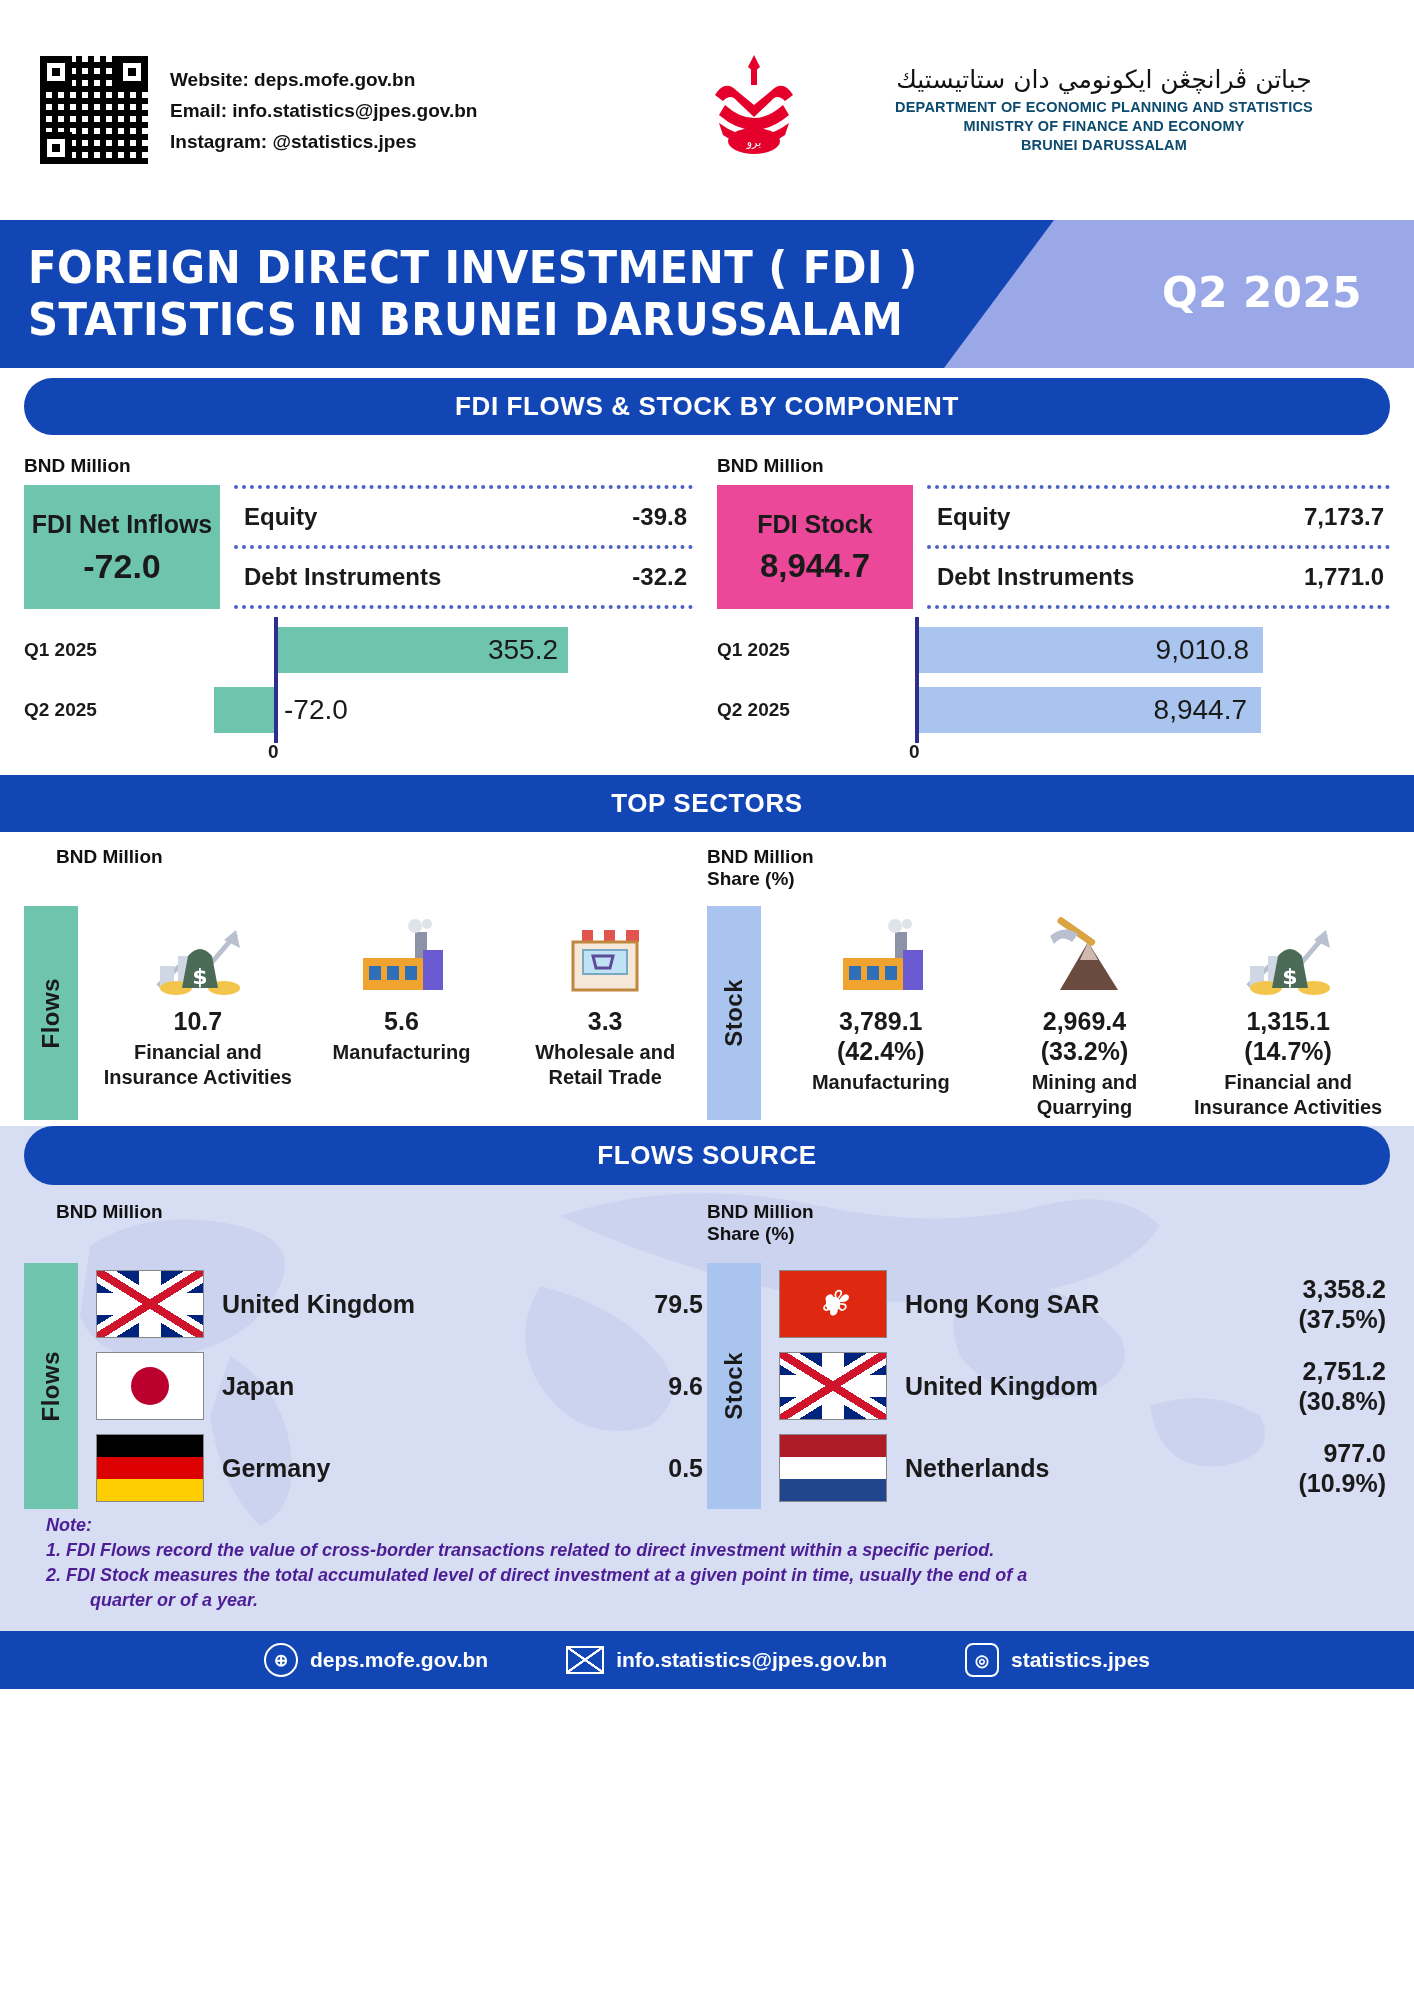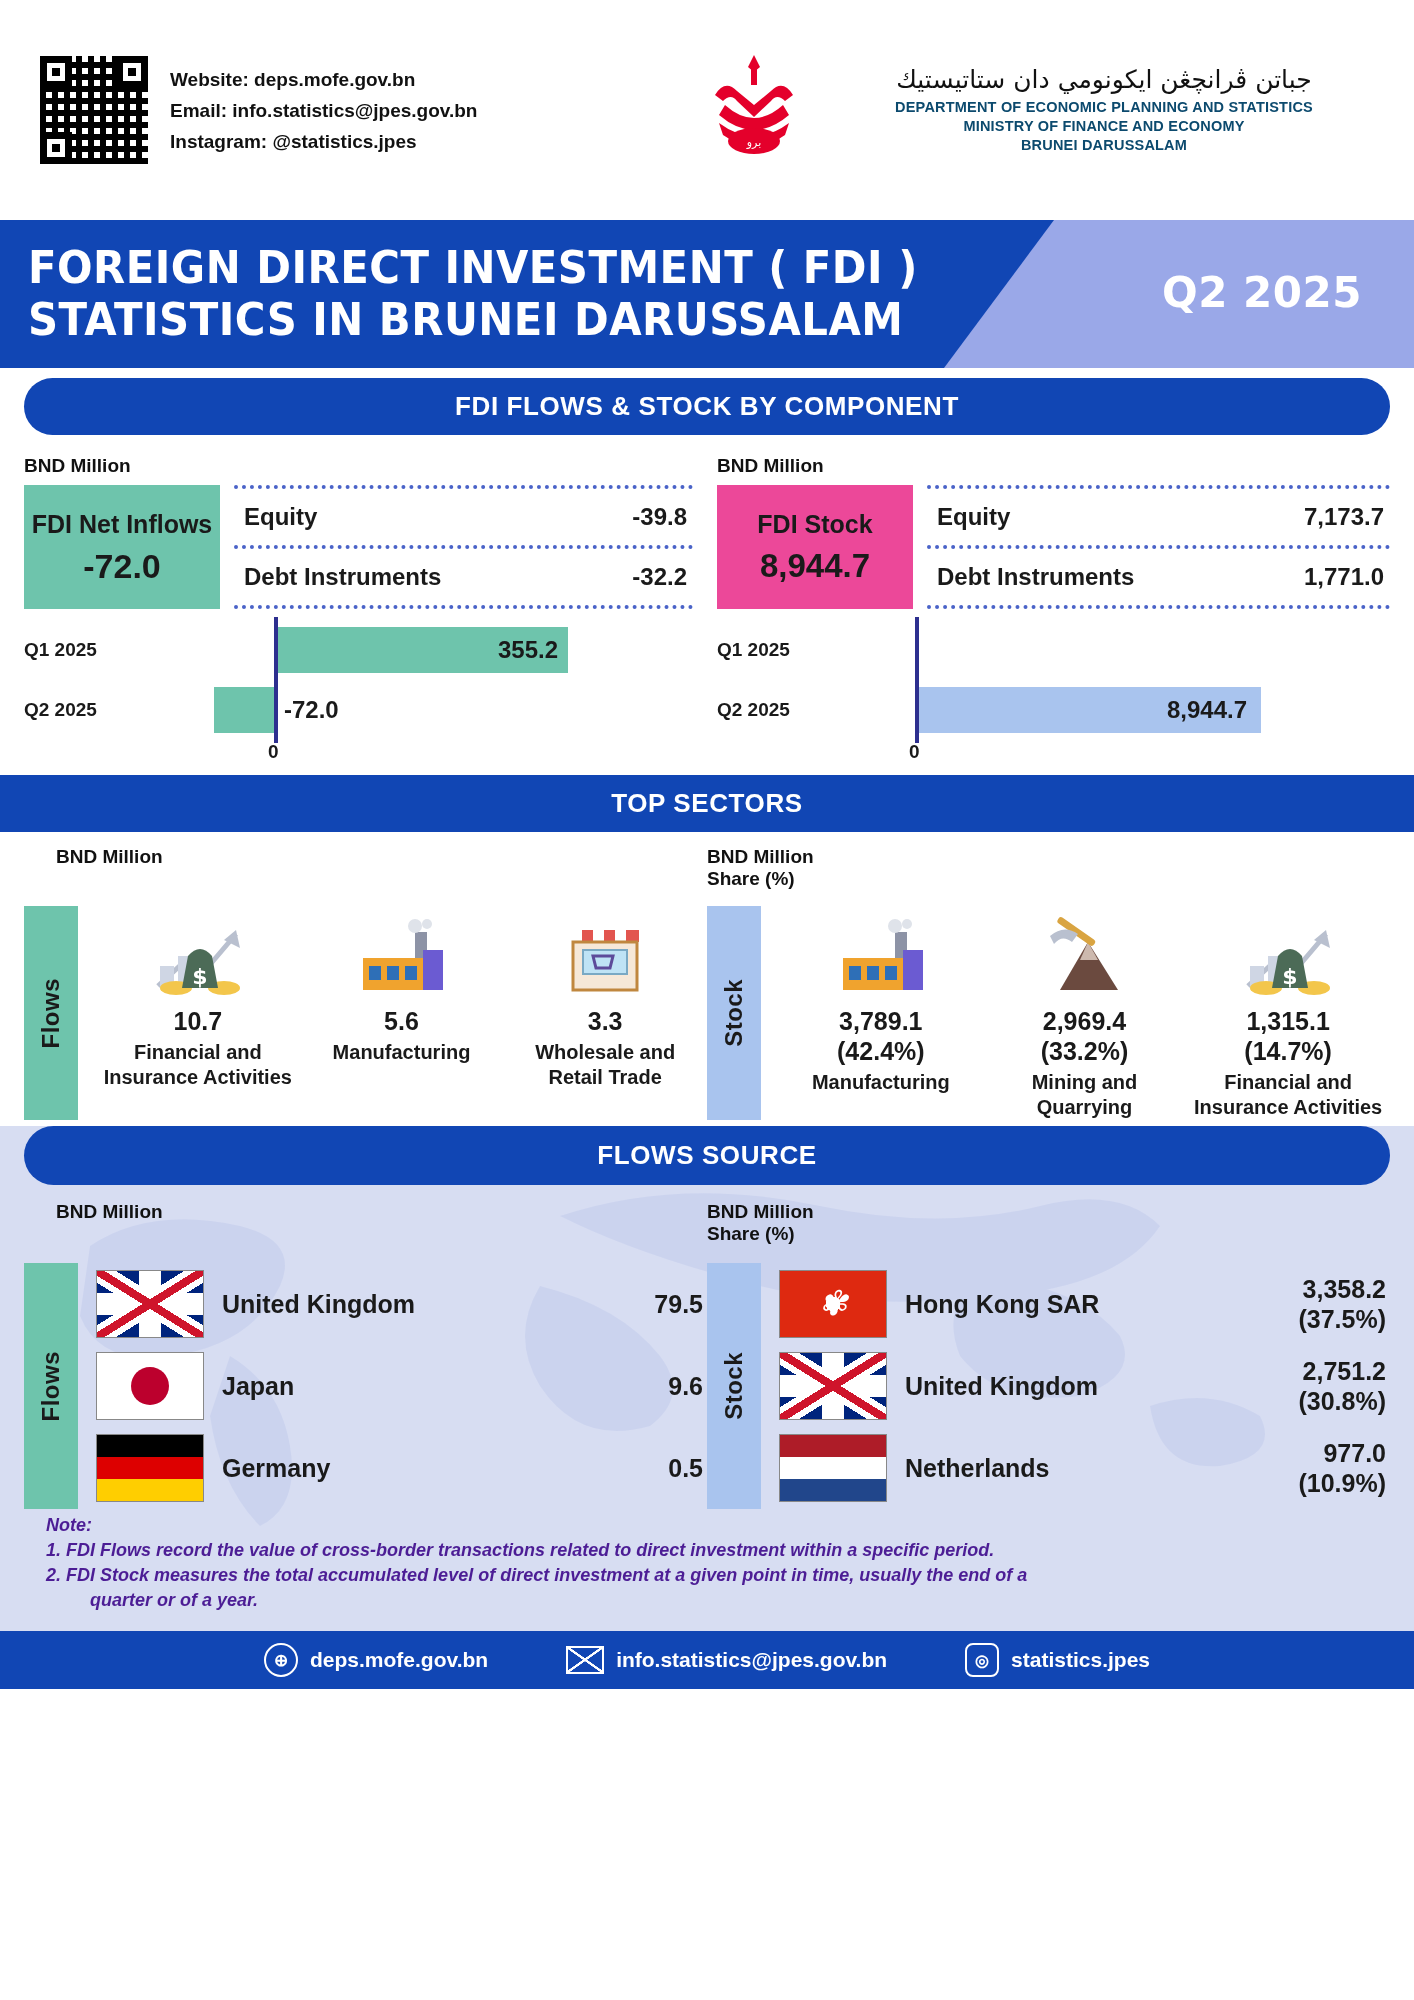--- a/index.html
+++ b/index.html
@@ -89,21 +89,21 @@
   .kpi-line{display:flex;justify-content:space-between;align-items:center;padding:14px 6px 14px 10px;font-size:24px;font-weight:bold;}
 
   .bars{margin-top:14px;}
   .bar-row{display:flex;align-items:center;height:54px;margin-bottom:6px;}
   .bar-label{width:110px;flex:0 0 110px;font-size:19px;font-weight:bold;}
   .bar-area{position:relative;flex:1;height:54px;}
   .axis{position:absolute;top:-6px;bottom:-6px;width:4px;background:#2d2f8f;}
   .bar{position:absolute;top:4px;height:46px;display:flex;align-items:center;}
   .bar.green{background:#6ec4ac;}
   .bar.blue{background:#a9c4ee;}
-  .bar .val{font-size:24px;font-weight:bold;}
+  .bar .val{font-size:28px;font-weight:normal;}
   .zero{font-size:19px;font-weight:bold;}
 
   
   .sectors{display:flex;padding:8px 24px 6px 24px;box-sizing:border-box;}
   .sec-half{width:50%;box-sizing:border-box;display:flex;}
   .sidebar-v{
     width:54px;flex:0 0 54px;margin-right:18px;
     display:flex;align-items:center;justify-content:center;
   }
   .sidebar-v span{
@@ -300,20 +300,23 @@
           </div>
           <div class="dotline"></div>
         </div>
       </div>
 
       <div class="bars">
         <div class="bar-row">
           <div class="bar-label">Q1 2025</div>
           <div class="bar-area">
             <div class="axis" style="left:88px;"></div>
+            <div class="bar blue" style="left:92px;width:344px;justify-content:flex-end;padding-right:14px;box-sizing:border-box;">
+              <span class="val">9,010.8</span>
+            </div>
           </div>
         </div>
         <div class="bar-row">
           <div class="bar-label">Q2 2025</div>
           <div class="bar-area">
             <div class="axis" style="left:88px;"></div>
             <div class="bar blue" style="left:92px;width:342px;justify-content:flex-end;padding-right:14px;box-sizing:border-box;">
               <span class="val">8,944.7</span>
             </div>
           </div>

